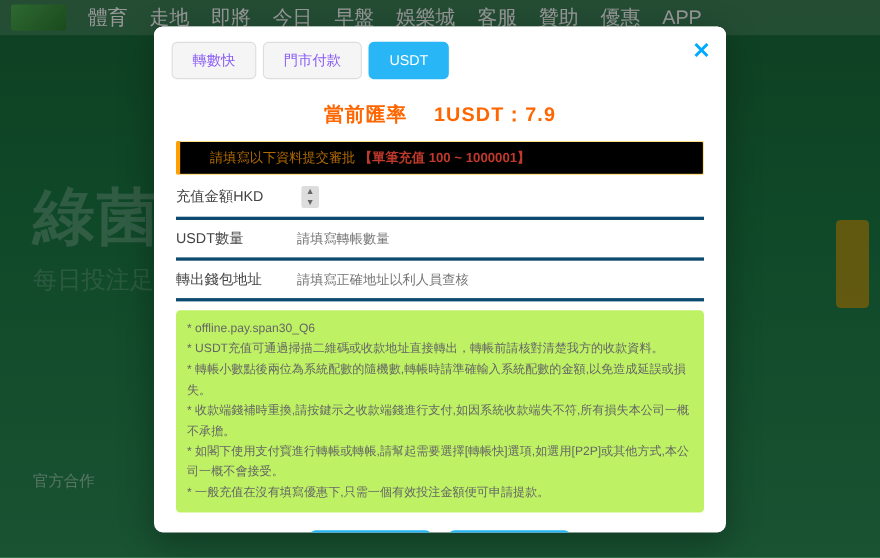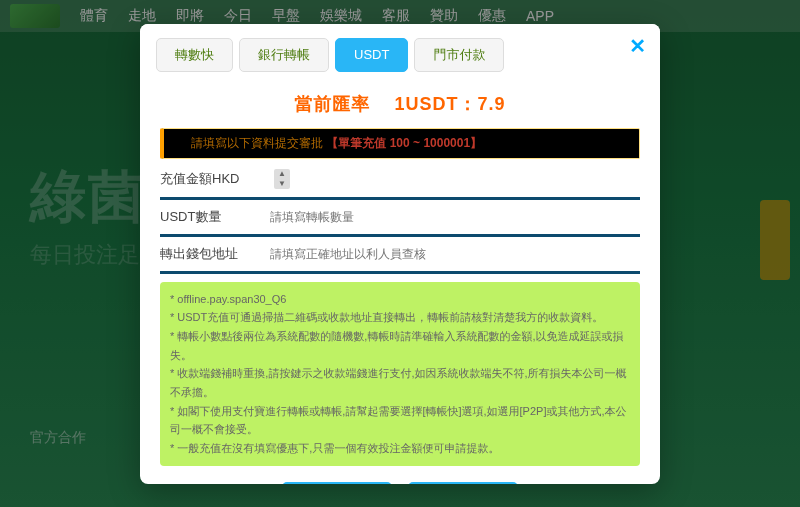--- a/index.html
+++ b/index.html
@@ -36,21 +36,21 @@
     }
     .nav-logo {
       width: 50px;
       height: 24px;
       background: linear-gradient(135deg, #4caf50, #2e7d32);
       border-radius: 3px;
       margin-right: 8px;
     }
     .nav-item {
       color: #fff;
-      font-size: 14px;
+      font-size: 18px;
       padding: 2px 8px;
       cursor: pointer;
       white-space: nowrap;
     }
 
     
     .bg-text-large {
       position: absolute;
       top: 160px;
       left: 30px;
@@ -118,21 +118,21 @@
       gap: 6px;
       background: #fff;
     }
     .tab-btn {
       padding: 7px 18px;
       border-radius: 5px;
       border: 1px solid #ddd;
       font-size: 13px;
       cursor: pointer;
       background: #f5f5f5;
-      color: #4d7c0f;
+      color: #8b5cf6;
       font-family: 'Microsoft JhengHei', Arial, sans-serif;
     }
     .tab-btn.active {
       background: #29b6f6;
       color: #fff;
       border-color: #29b6f6;
     }
 
     
     .modal-body {
@@ -283,23 +283,22 @@
 <div class="bg-badge">官方合作</div>
 <div class="right-deco"></div>
 
 <div class="modal-overlay">
   <div class="modal">
 
     <span class="modal-close">✕</span>
 
     <div class="modal-tabs">
       <button class="tab-btn">轉數快</button>
-      <button class="tab-btn">銀行轉帳</button>
+      <button class="tab-btn">門市付款</button>
       <button class="tab-btn active">USDT</button>
-      <button class="tab-btn">門市付款</button>
     </div>
 
     <div class="modal-body">
 
       <div class="exchange-rate">
         <span>當前匯率</span>
         &nbsp;&nbsp;
         <span>1USDT：7.9</span>
       </div>
 

